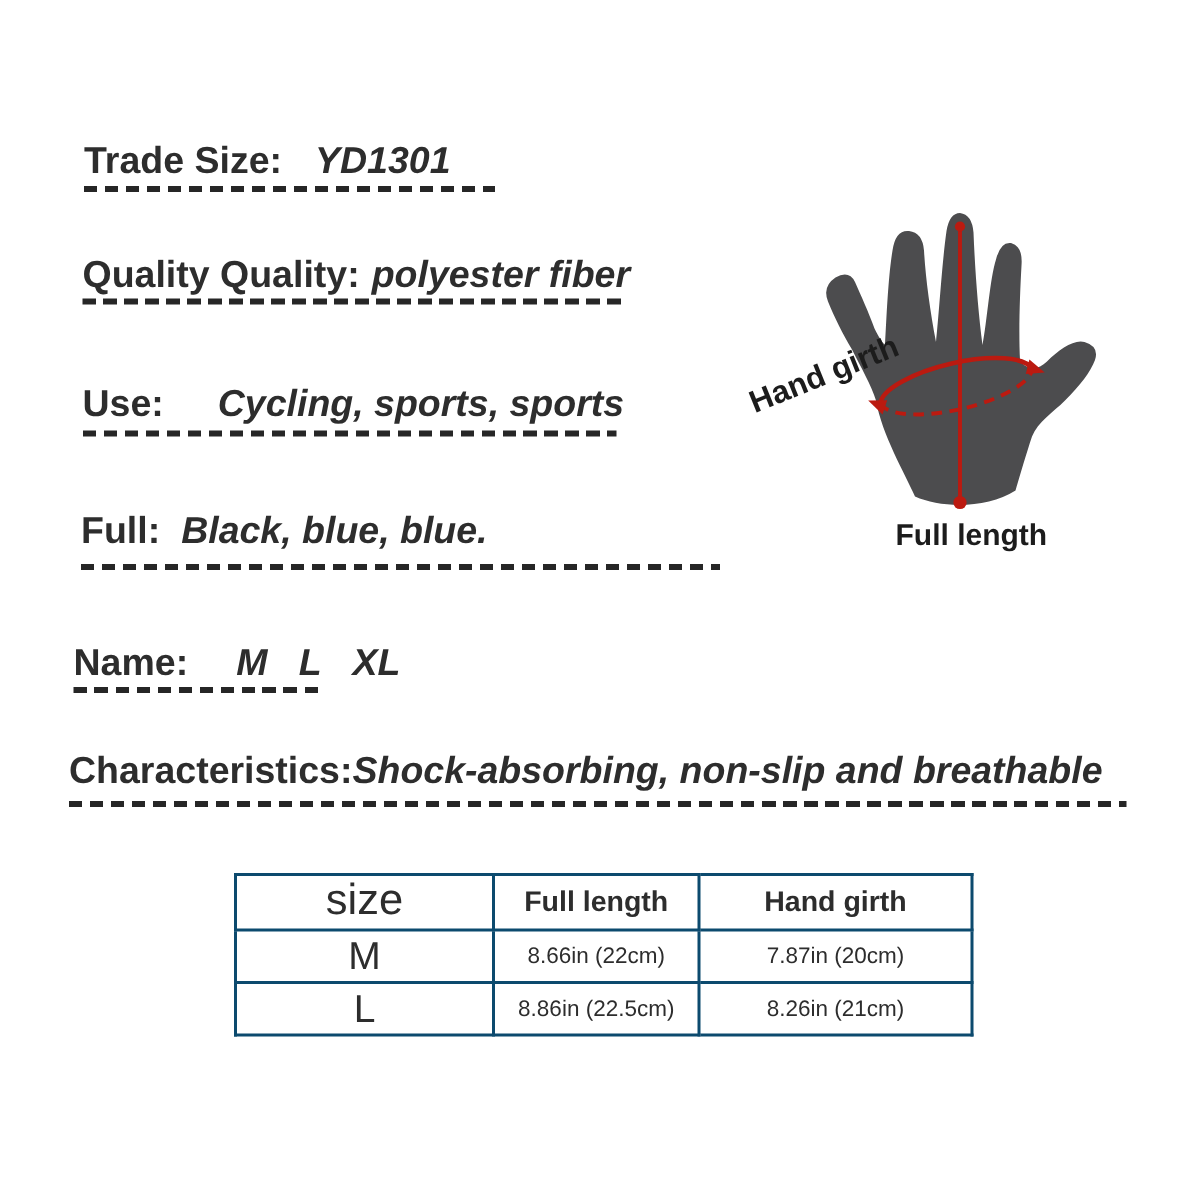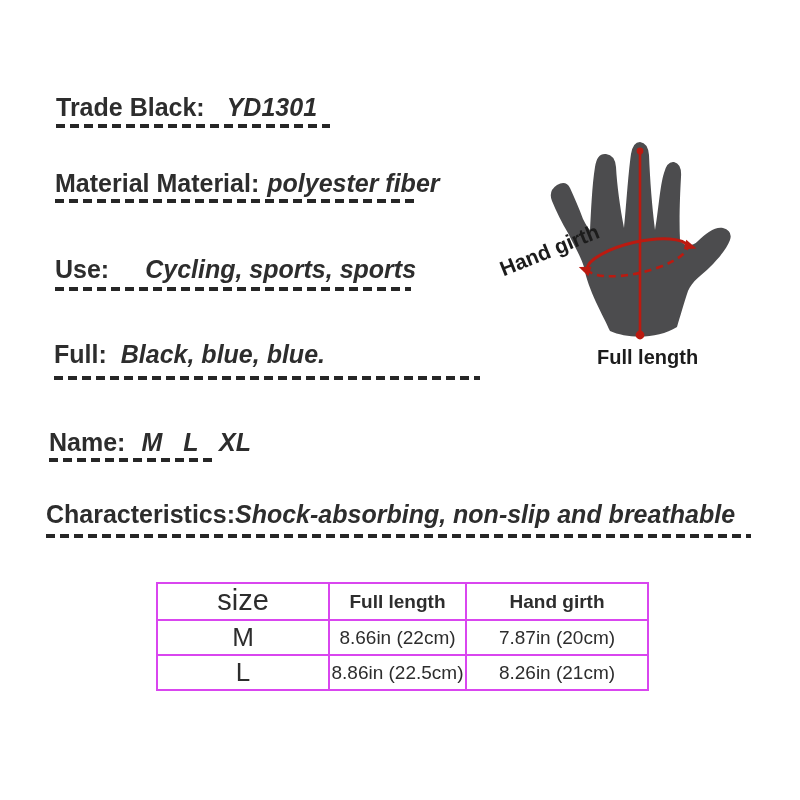--- a/index.html
+++ b/index.html
@@ -10,21 +10,21 @@
   
   .spec {
     position:absolute; font-size:25px; font-weight:600; white-space:nowrap;
     line-height:1.1; color:#2d2d2d;
   }
   .spec .val { display:inline-block;font-style:italic; }
   .v1 { margin-left:22px; }
   .v2 { margin-left:8px; }
   .v3 { margin-left:36px; }
   .v4 { margin-left:14px; }
-  .v5 { margin-left:16px; word-spacing:14px; }
+  .v5 { margin-left:32px; word-spacing:14px; }
   .v6 { }
   .dash {
     position:absolute; height:4px;
     background:repeating-linear-gradient(90deg,#262626 0 9px,transparent 9px 14px);
   }
   
   #hand-svg { position:absolute; left:540px; top:135px; }
   .diag-label {
     position:absolute; font-weight:600; color:#1c1c1c; white-space:nowrap;
   }
@@ -32,38 +32,38 @@
     left:501px; top:258px; font-size:21px;
     transform:rotate(-22deg); transform-origin:0 50%;
   }
   #full-length-label { left:597px; top:346px; font-size:20px; }
   
   #size-table {
     position:absolute; left:156px; top:582px; width:491px;
     border-collapse:collapse; table-layout:fixed;
   }
   #size-table th, #size-table td {
-    border:2px solid #d946ef; text-align:center; vertical-align:middle;
+    border:2px solid #0c4a6e; text-align:center; vertical-align:middle;
     padding:0; white-space:nowrap; color:#2d2d2d;
   }
   #size-table th { height:30px; font-size:19px; font-weight:700; }
   #size-table th.size-head { font-size:29px; font-weight:400; padding-bottom:2px; }
-  #size-table td { height:33px; font-size:19px; font-weight:400; }
+  #size-table td { height:33px; font-size:15px; font-weight:400; }
   #size-table td.size-cell { font-size:26px; }
 </style>
 </head>
 <body>
 
 <div class="spec" style="left:56px;top:94px">
-  <span>Trade Black:</span><span class="val v1">YD1301</span>
+  <span>Trade Size:</span><span class="val v1">YD1301</span>
 </div>
 <div class="dash" style="left:56px;top:124px;width:274px"></div>
 
 <div class="spec" style="left:55px;top:170px">
-  <span>Material Material:</span><span class="val v2">polyester fiber</span>
+  <span>Quality Quality:</span><span class="val v2">polyester fiber</span>
 </div>
 <div class="dash" style="left:55px;top:199px;width:362px"></div>
 
 <div class="spec" style="left:55px;top:256px">
   <span>Use:</span><span class="val v3">Cycling, sports, sports</span>
 </div>
 <div class="dash" style="left:55px;top:287px;width:356px"></div>
 
 <div class="spec" style="left:54px;top:341px">
   <span>Full:</span><span class="val v4">Black, blue, blue.</span>

